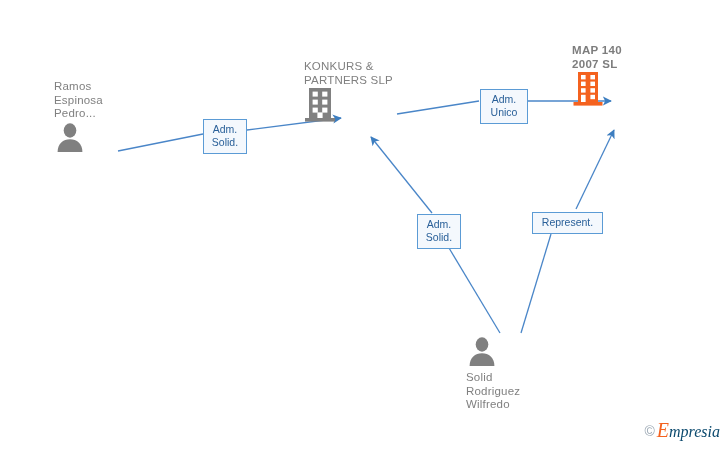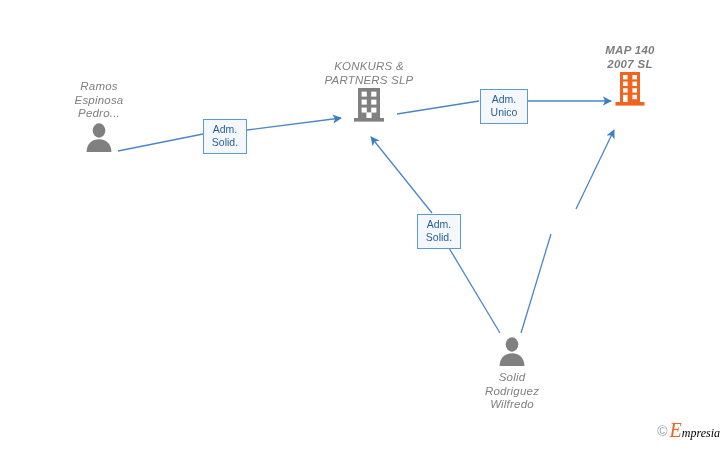--- a/index.html
+++ b/index.html
@@ -19,22 +19,20 @@
   }
   #edges {
     position: absolute;
     left: 0;
     top: 0;
     width: 728px;
     height: 450px;
   }
   .node {
     position: absolute;
-    text-align: center;
-    font-style: italic;
   }
   .node-label {
     color: #808080;
     font-size: 11.5px;
     line-height: 13.5px;
     white-space: pre-line;
     letter-spacing: 0.2px;
   }
   .node-label.bold {
     font-weight: bold;
@@ -74,23 +72,23 @@
     vertical-align: 1px;
     margin-right: 2px;
   }
   .watermark .brand-e {
     color: #f4621f;
     font-style: italic;
     font-size: 20px;
     font-weight: normal;
   }
   .watermark .brand-rest {
-    color: #000000;
+    color: #0c4a6e;
     font-style: italic;
-    font-size: 12px;
+    font-size: 16px;
   }
 </style>
 </head>
 <body>
 
 <div id="canvas">
 
   <svg id="edges" viewBox="0 0 728 450" width="728" height="450" xmlns="http://www.w3.org/2000/svg">
     <defs>
       <marker id="arrowBlue" viewBox="0 0 10 10" refX="9" refY="5" markerWidth="7" markerHeight="7" orient="auto-start-reverse">
@@ -174,18 +172,19 @@
 
   <div class="edge-label" style="left: 203px; top: 119px; width: 44px;">Adm.
 Solid.</div>
 
   <div class="edge-label" style="left: 480px; top: 89px; width: 48px;">Adm.
 Unico</div>
 
   <div class="edge-label" style="left: 417px; top: 214px; width: 44px;">Adm.
 Solid.</div>
 
+  <div class="edge-label" style="left: 532px; top: 212px; width: 71px;">Represent.</div>
 
   <div class="watermark">
     <span class="copy">©</span><span class="brand-e">E</span><span class="brand-rest">mpresia</span>
   </div>
 
 </div>
 
 </body></html>

